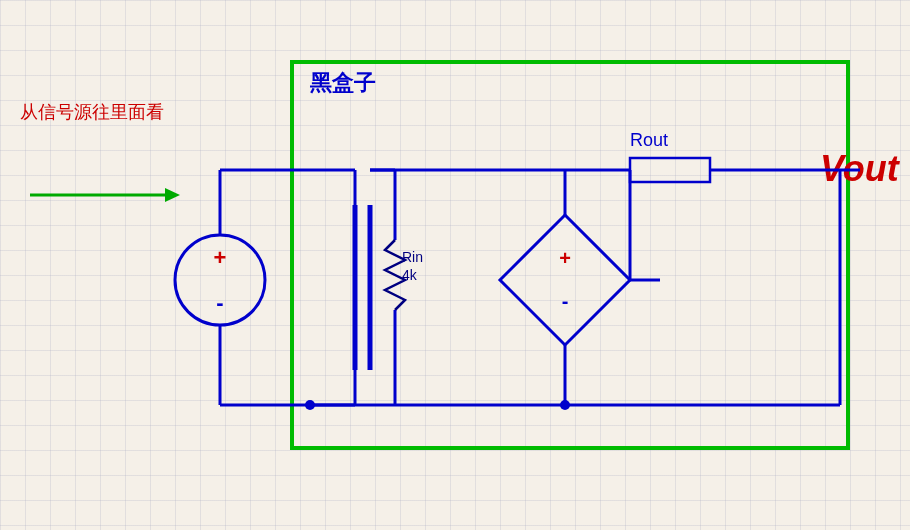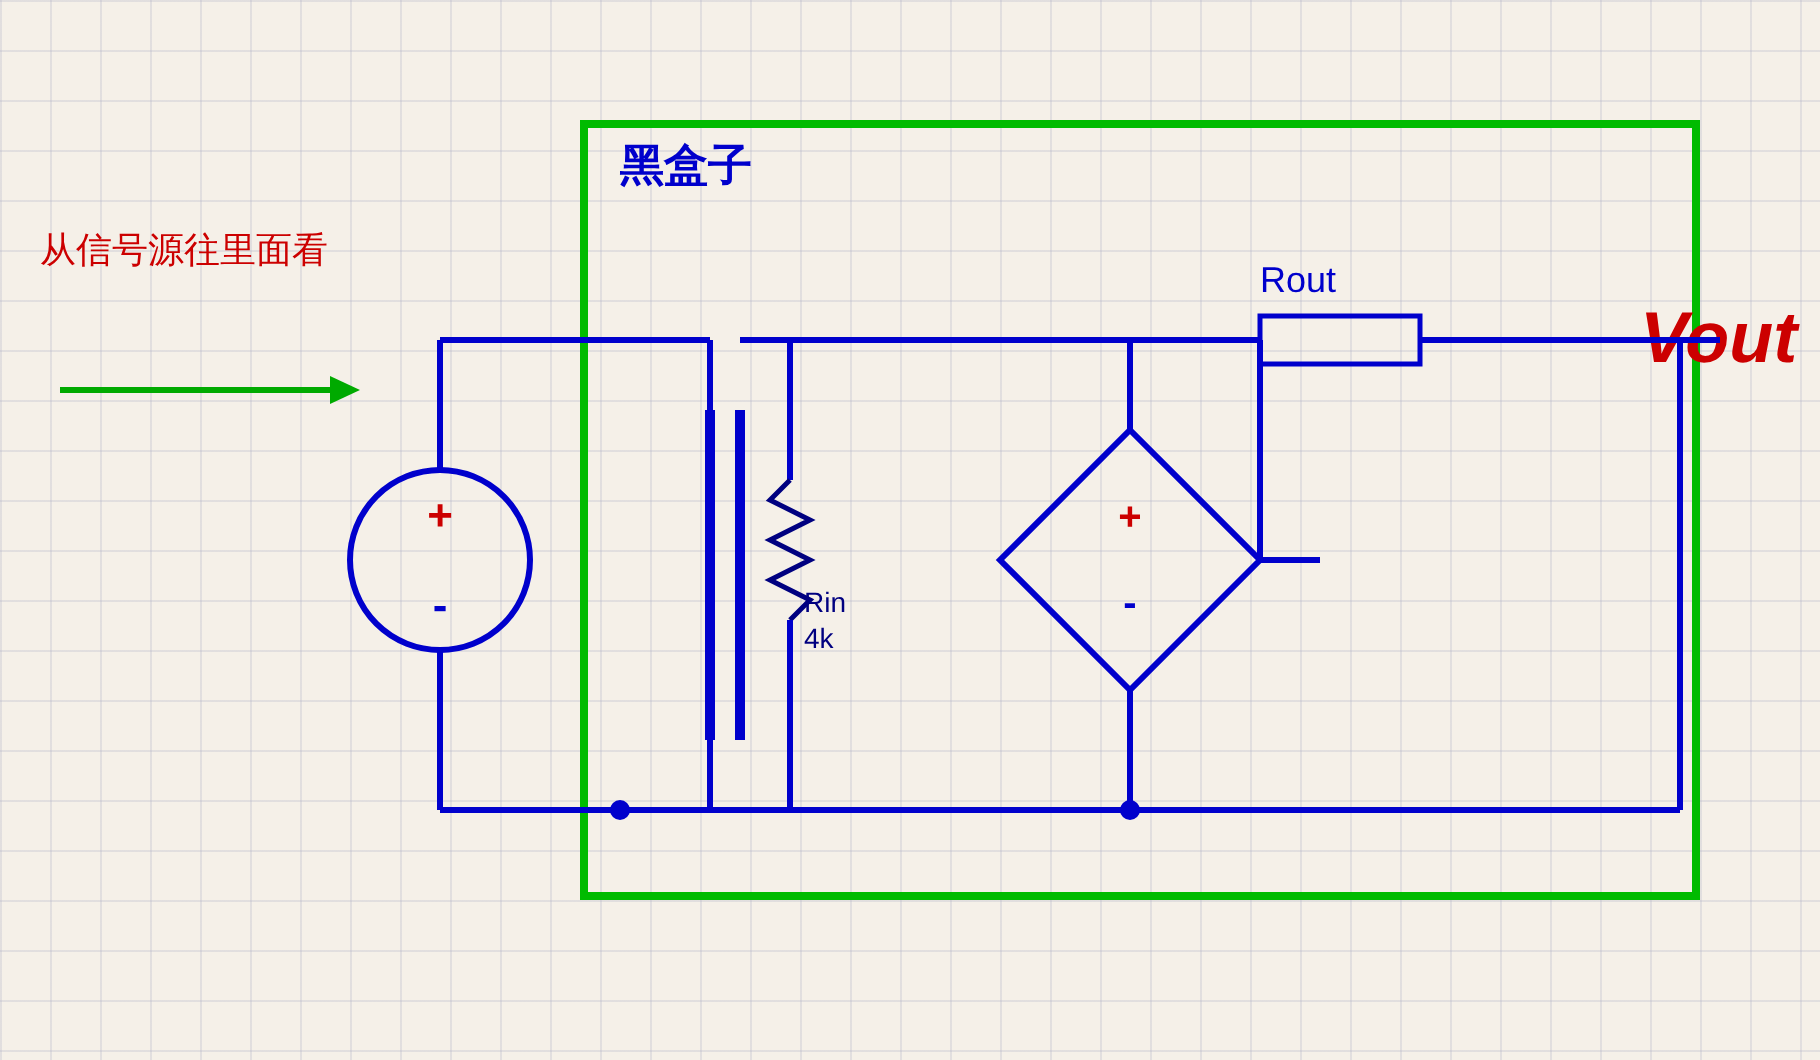--- a/index.html
+++ b/index.html
@@ -43,21 +43,20 @@
     }
 
     
     .annotation-text {
       position: absolute;
       left: 20px;
       top: 100px;
       font-size: 18px;
       color: #cc0000;
       line-height: 1.4;
-      margin-top: 13px;
     }
 
     
     .vin-label {
       position: absolute;
       left: 30px;
       top: 235px;
       font-size: 36px;
       color: #cc0000;
       font-weight: bold;
@@ -179,18 +178,18 @@
     <line x1="710" y1="170" x2="840" y2="170" stroke="#0000cc" stroke-width="3"></line>
 
     <line x1="840" y1="170" x2="840" y2="405" stroke="#0000cc" stroke-width="3"></line>
 
     <line x1="840" y1="170" x2="860" y2="170" stroke="#0000cc" stroke-width="3"></line>
 
     <line x1="630" y1="280" x2="630" y2="170" stroke="#0000cc" stroke-width="3"></line>
 
   </svg>
 
-  <div style="position:absolute; left:402px; top:248px; font-size:14px; color:#000080; line-height:1.3;margin-top:44px;">
+  <div style="position:absolute; left:402px; top:248px; font-size:14px; color:#000080; line-height:1.3;">
     <span>Rin</span><br><span>4k</span>
   </div>
 
 
 </div>
 
 </body></html>

